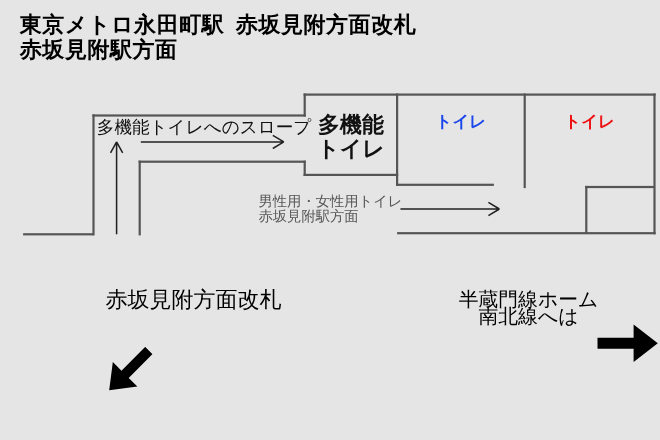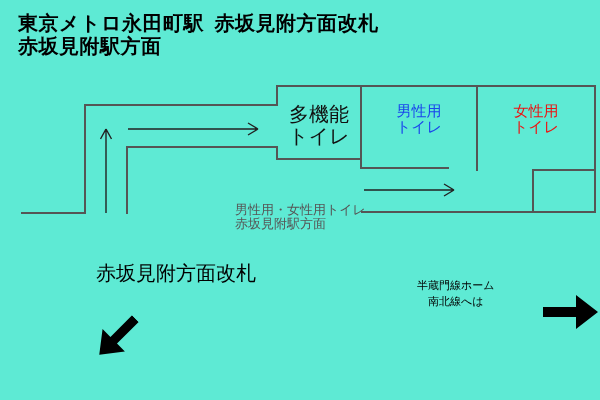--- a/index.html
+++ b/index.html
@@ -1,37 +1,37 @@
 <!DOCTYPE html>
 <html style="--men-label: #1a46ec; --women-label: #ee1111; --wall: #555555; --slope2-text: #565656;"><head>
 <meta charset="utf-8">
 <style>
   html,body{margin:0;padding:0;background:#ffffff;}
   body{width:600px;height:400px;overflow:hidden;
        font-family:"Liberation Sans",sans-serif;color:#000;}
-  .stage{position:relative;width:600px;height:400px;background:#5eead4;}
+  .stage{position:relative;width:600px;height:400px;background:#e5e5e5;}
 
   
   .wall{position:absolute;background:var(--wall,#555555);}
 
   
   .abs{position:absolute;}
   .title{left:18px;top:12px;font-size:20px;font-weight:bold;
          line-height:23px;letter-spacing:0.5px;white-space:nowrap;}
   .slope1{left:88px;top:106px;font-size:16px;white-space:nowrap;color:#111;}
-  .room-label{position:absolute;text-align:center;font-weight:normal;white-space:nowrap;}
+  .room-label{position:absolute;text-align:center;font-weight:bold;white-space:nowrap;}
   .mf-label{left:276px;top:103px;width:86px;font-size:20px;line-height:22px;color:#111;}
   .men-label{left:360px;top:103px;width:118px;font-size:15px;line-height:16px;
              color:var(--men-label,#1a46ec);}
   .women-label{left:476px;top:103px;width:120px;font-size:15px;line-height:16px;
              color:var(--women-label,#ee1111);}
   .slope2{left:235px;top:176px;font-size:13px;line-height:14px;
-          color:var(--slope2-text,#565656);white-space:nowrap;margin-top:27px;}
+          color:var(--slope2-text,#565656);white-space:nowrap;}
   .bl-block{left:96px;top:264px;font-size:20px;line-height:19px;white-space:nowrap;}
-  .br-block{left:417px;top:264px;font-size:11px;line-height:16px;white-space:nowrap;margin-top:13px;}
+  .br-block{left:417px;top:264px;font-size:18px;line-height:16px;white-space:nowrap;}
   svg{position:absolute;display:block;}
   .thin{stroke:#222;stroke-width:1.4;fill:none;}
   .fat{fill:#000;stroke:none;}
 </style>
 </head>
 <body>
 
 <div class="stage">
 
   <div class="abs title">
@@ -49,33 +49,32 @@
   <div class="wall" style="left:532px;top:169px;width:2px;height:43px;"></div>
   <div class="wall" style="left:276px;top:85px;width:2px;height:21px;"></div>
   <div class="wall" style="left:84px;top:104px;width:194px;height:2px;"></div>
   <div class="wall" style="left:84px;top:104px;width:2px;height:110px;"></div>
   <div class="wall" style="left:21px;top:212px;width:64px;height:2px;"></div>
   <div class="wall" style="left:126px;top:146px;width:152px;height:2px;"></div>
   <div class="wall" style="left:126px;top:146px;width:2px;height:68px;"></div>
   <div class="wall" style="left:276px;top:146px;width:2px;height:14px;"></div>
   <div class="wall" style="left:276px;top:158px;width:86px;height:2px;"></div>
 
+  <div class="abs slope1">多機能トイレへのスロープ</div>
 
   <div class="room-label mf-label">
     <div>多機能</div>
     <div>トイレ</div>
   </div>
 
   <div class="room-label men-label">
-    <div>男性用</div>
     <div>トイレ</div>
   </div>
 
   <div class="room-label women-label">
-    <div>女性用</div>
     <div>トイレ</div>
   </div>
 
   <div class="abs slope2">
     <div>男性用・女性用トイレ</div>
     <div>赤坂見附駅方面</div>
   </div>
 
   <svg style="left:99px;top:125px;" width="14" height="90" viewBox="0 0 14 90">
     <path class="thin" d="M7 88 L7 5 M1.5 14 L7 4 M12.5 14 L7 4"></path>

